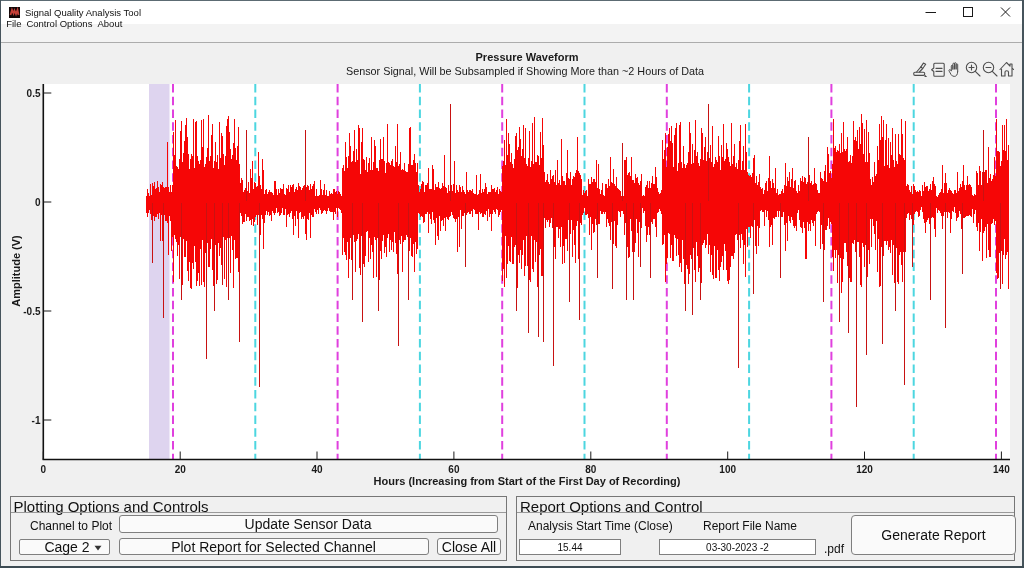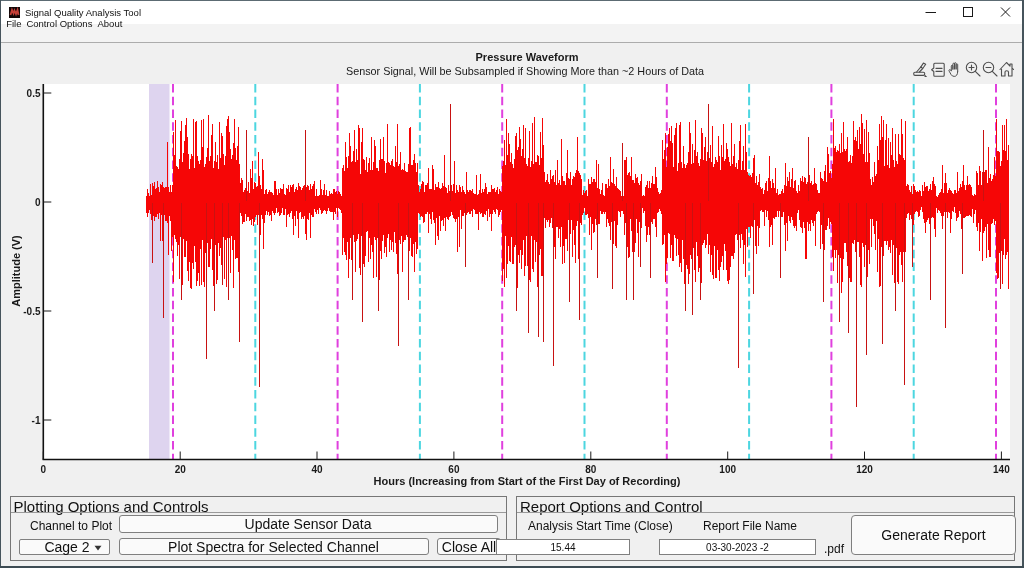--- a/index.html
+++ b/index.html
@@ -143,25 +143,25 @@
 
 <div class="abs panel" style="left:9.5px;top:495.5px;width:495px;height:63.5px">
  <div class="abs ptitle">Plotting Options and Controls</div>
  <div class="abs psep" style="top:15px"></div>
 </div>
 <div class="abs lbl" style="left:30px;top:518.5px;width:70px">Channel to Plot</div>
 <div class="abs btn" style="left:118.5px;top:515px;width:379px;height:17.5px;line-height:16.5px">Update Sensor Data</div>
 <div class="abs btn" style="left:18.5px;top:538.5px;width:91px;height:16.5px;line-height:15.5px;text-align:center;padding-left:6px;border-radius:2px">Cage 2<svg style="position:absolute;right:7px;top:5.5px" width="8" height="6" viewBox="0 0 8 6">
       <path d="M0.5 0.8 L7.5 0.8 L4 5.4 Z" fill="#333"></path>
     </svg></div>
-<div class="abs btn" style="left:118.5px;top:538px;width:310px;height:17px;line-height:16px">Plot Spectra for Selected Channel</div>
+<div class="abs btn" style="left:118.5px;top:538px;width:310px;height:17px;line-height:16px">Plot Report for Selected Channel</div>
 <div class="abs btn" style="left:437px;top:538px;width:64px;height:17px;line-height:16px">Close All</div>
 
 <div class="abs panel" style="left:516px;top:495.5px;width:497px;height:63px">
  <div class="abs ptitle">Report Options and Control</div>
  <div class="abs psep" style="top:15px"></div>
 </div>
 <div class="abs lbl" style="left:528px;top:518.5px;width:120px">Analysis Start Time (Close)</div>
 <div class="abs lbl" style="left:690px;top:518.5px;width:120px">Report File Name</div>
-<div class="abs tbox" style="left:496px;top:538.5px;width:134px;height:16px;line-height:15px">15.44</div>
+<div class="abs tbox" style="left:519px;top:538.5px;width:102px;height:16px;line-height:15px">15.44</div>
 <div class="abs tbox" style="left:659px;top:538.5px;width:157px;height:16px;line-height:15px">03-30-2023 -2</div>
 <div class="abs lbl" style="left:824px;top:541.5px">.pdf</div>
 <div class="abs btn" style="left:851px;top:515px;width:165px;height:40px;line-height:39px;border-radius:4px">Generate Report</div>
 
 </body></html>

